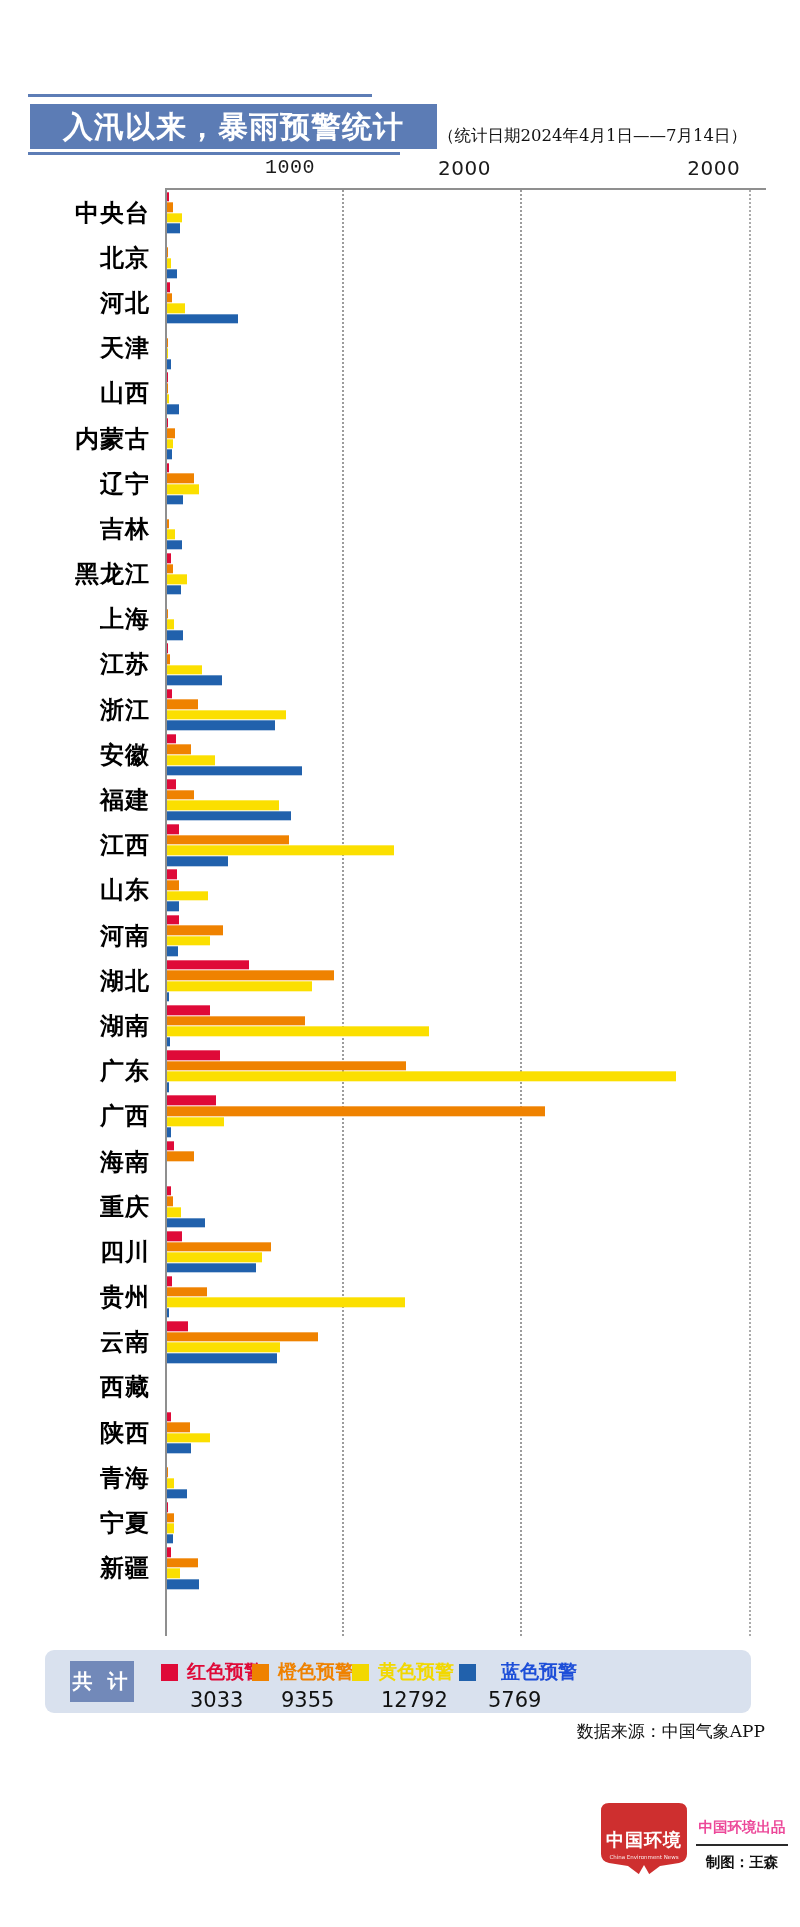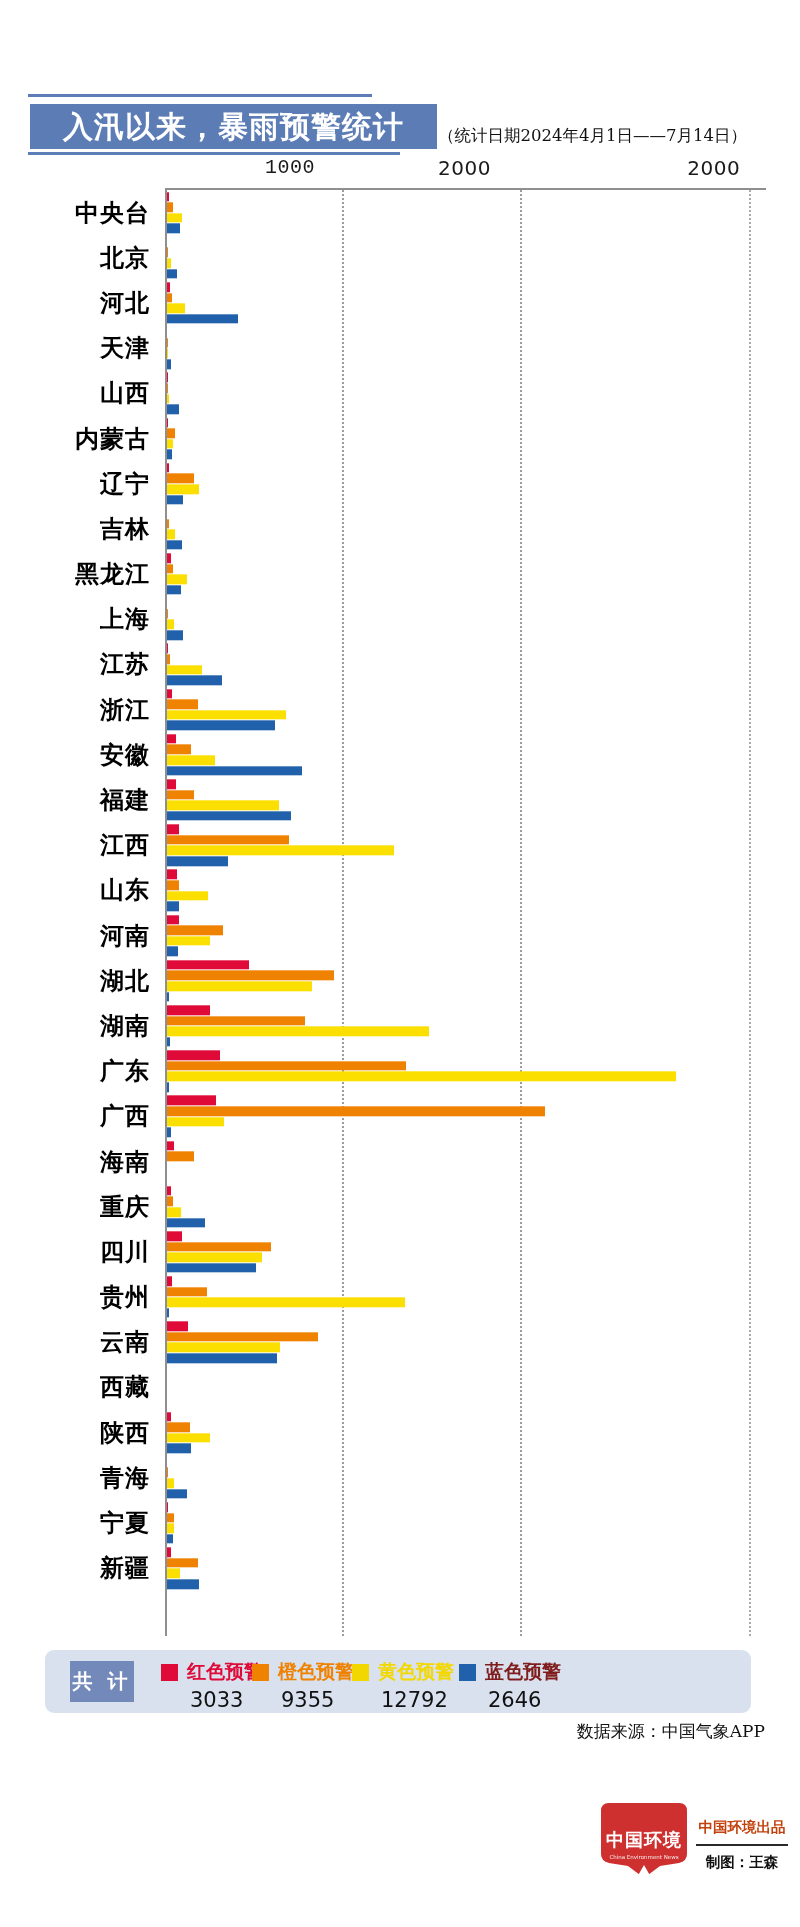--- a/index.html
+++ b/index.html
@@ -71,21 +71,21 @@
   #logo-text{
     position:absolute;left:44px;top:26px;width:88px;text-align:center;
     color:#ffffff;font-family:"DejaVu Serif","Liberation Serif",serif;
     font-weight:bold;font-size:18px;letter-spacing:1px;transform:translateX(-50%);
   }
   #logo-sub{
     position:absolute;left:44px;top:52px;width:88px;text-align:center;transform:translateX(-50%);
     color:#ffffff;font-size:5.5px;opacity:.9;white-space:nowrap;
   }
   #credit-block{position:absolute;left:696px;top:1818px;width:92px;}
-  #publisher-line{font-size:14.5px;font-weight:bold;color:#c2410c;text-align:center;white-space:nowrap;}
+  #publisher-line{font-size:14.5px;font-weight:bold;color:#ec4899;text-align:center;white-space:nowrap;}
   #credit-divider{height:0;border-top:2px solid #2a2a2a;margin:7px 0 7px 0;}
   #credit-line{font-size:14.5px;font-weight:bold;color:#111;text-align:center;white-space:nowrap;}
 </style>
 </head>
 <body>
 
 <div id="canvas">
 
   <div class="rule" id="rule-top"></div>
   <div class="rule" id="rule-bottom"></div>
@@ -412,23 +412,23 @@
         <div class="legend-item" style="left: 307px;">
           <div class="li-head">
             <div class="li-square" style="background: rgb(242, 216, 0);"></div>
             <div class="li-label" style="color: rgb(242, 216, 0);">黄色预警</div>
           </div>
           <div class="li-value">12792</div>
         </div>
         <div class="legend-item" style="left: 414px;">
           <div class="li-head">
             <div class="li-square" style="background: rgb(33, 97, 172);"></div>
-            <div class="li-label" style="color: #7f1d1d;">蓝色预警</div>
-          </div>
-          <div class="li-value">2646</div>
+            <div class="li-label" style="color: #1d4ed8; margin-left: 16px;">蓝色预警</div>
+          </div>
+          <div class="li-value">5769</div>
         </div>
       </div>
   </div>
 
   <div id="source-line">数据来源：中国气象APP</div>
 
   <div id="logo-block">
     <svg width="88" height="78" viewBox="0 0 88 78">
       <path d="M9,1 L79,1 Q87,1 87,9 L87,52 Q87,59 79,61 L60,64 L44,76 L28,64 L9,61 Q1,59 1,52 L1,9 Q1,1 9,1 Z" fill="#ce2f2f"></path>
       <polygon points="36,77 52,77 44,63" fill="#ffffff"></polygon>

